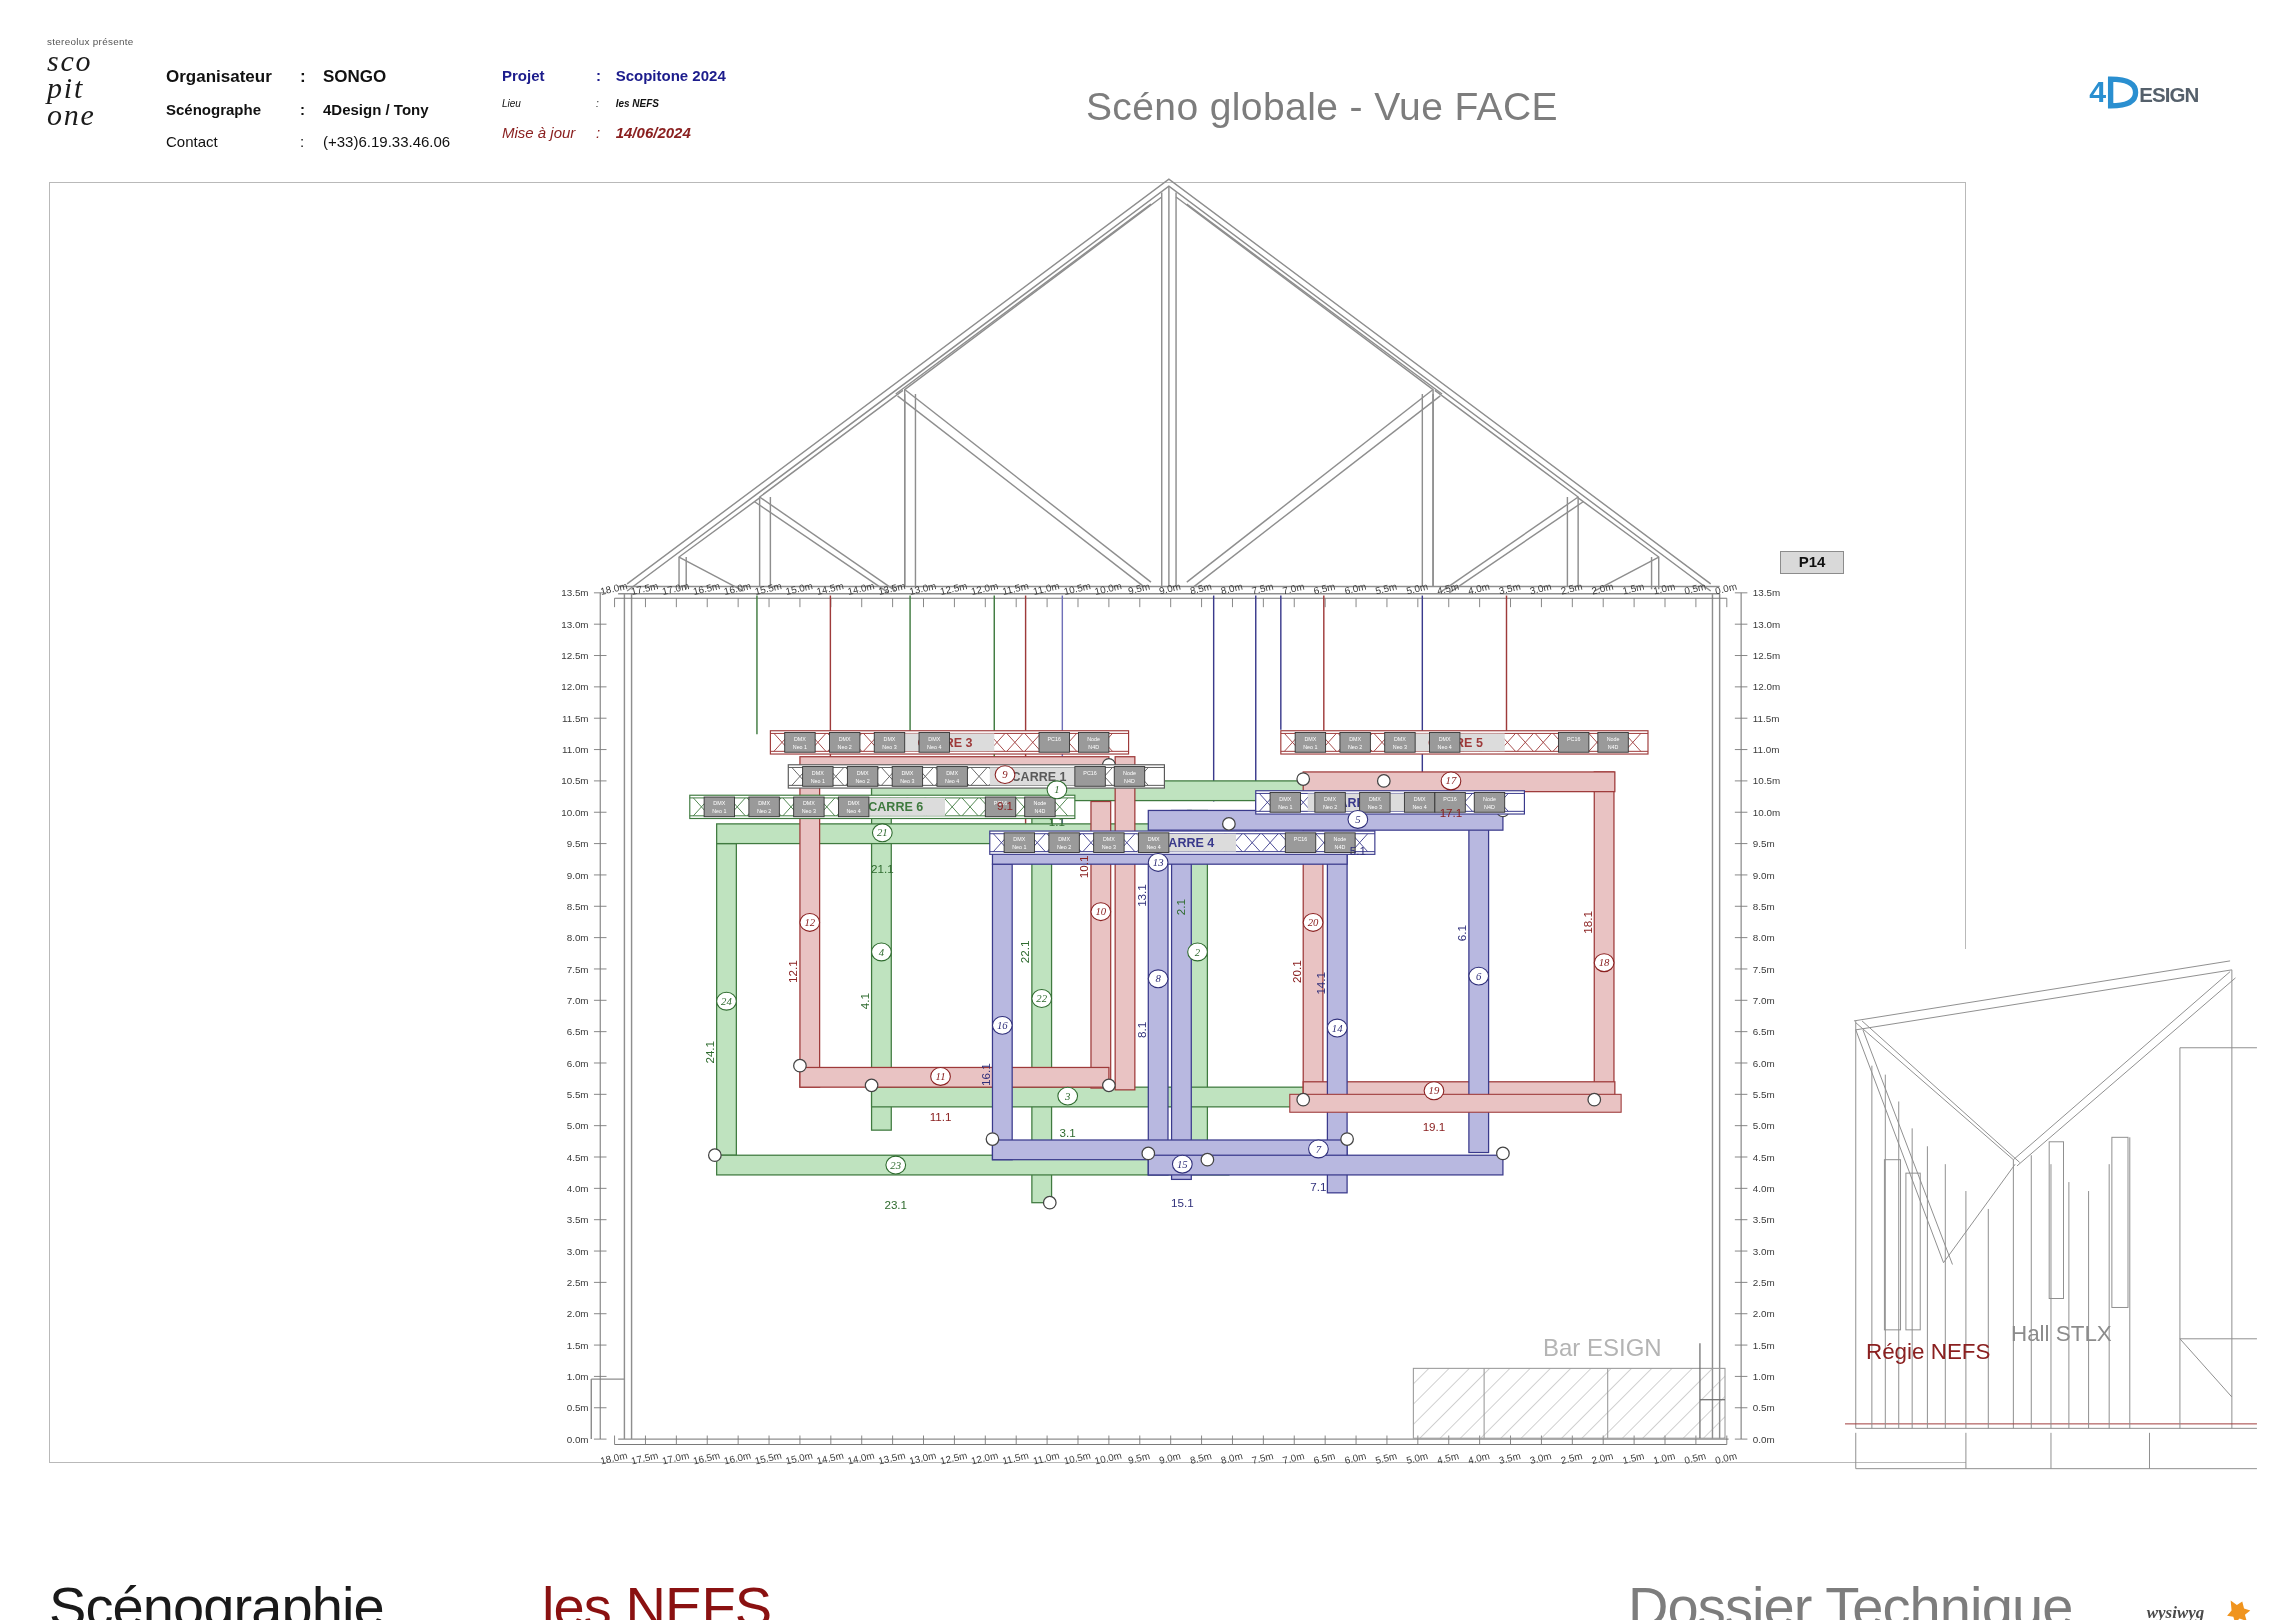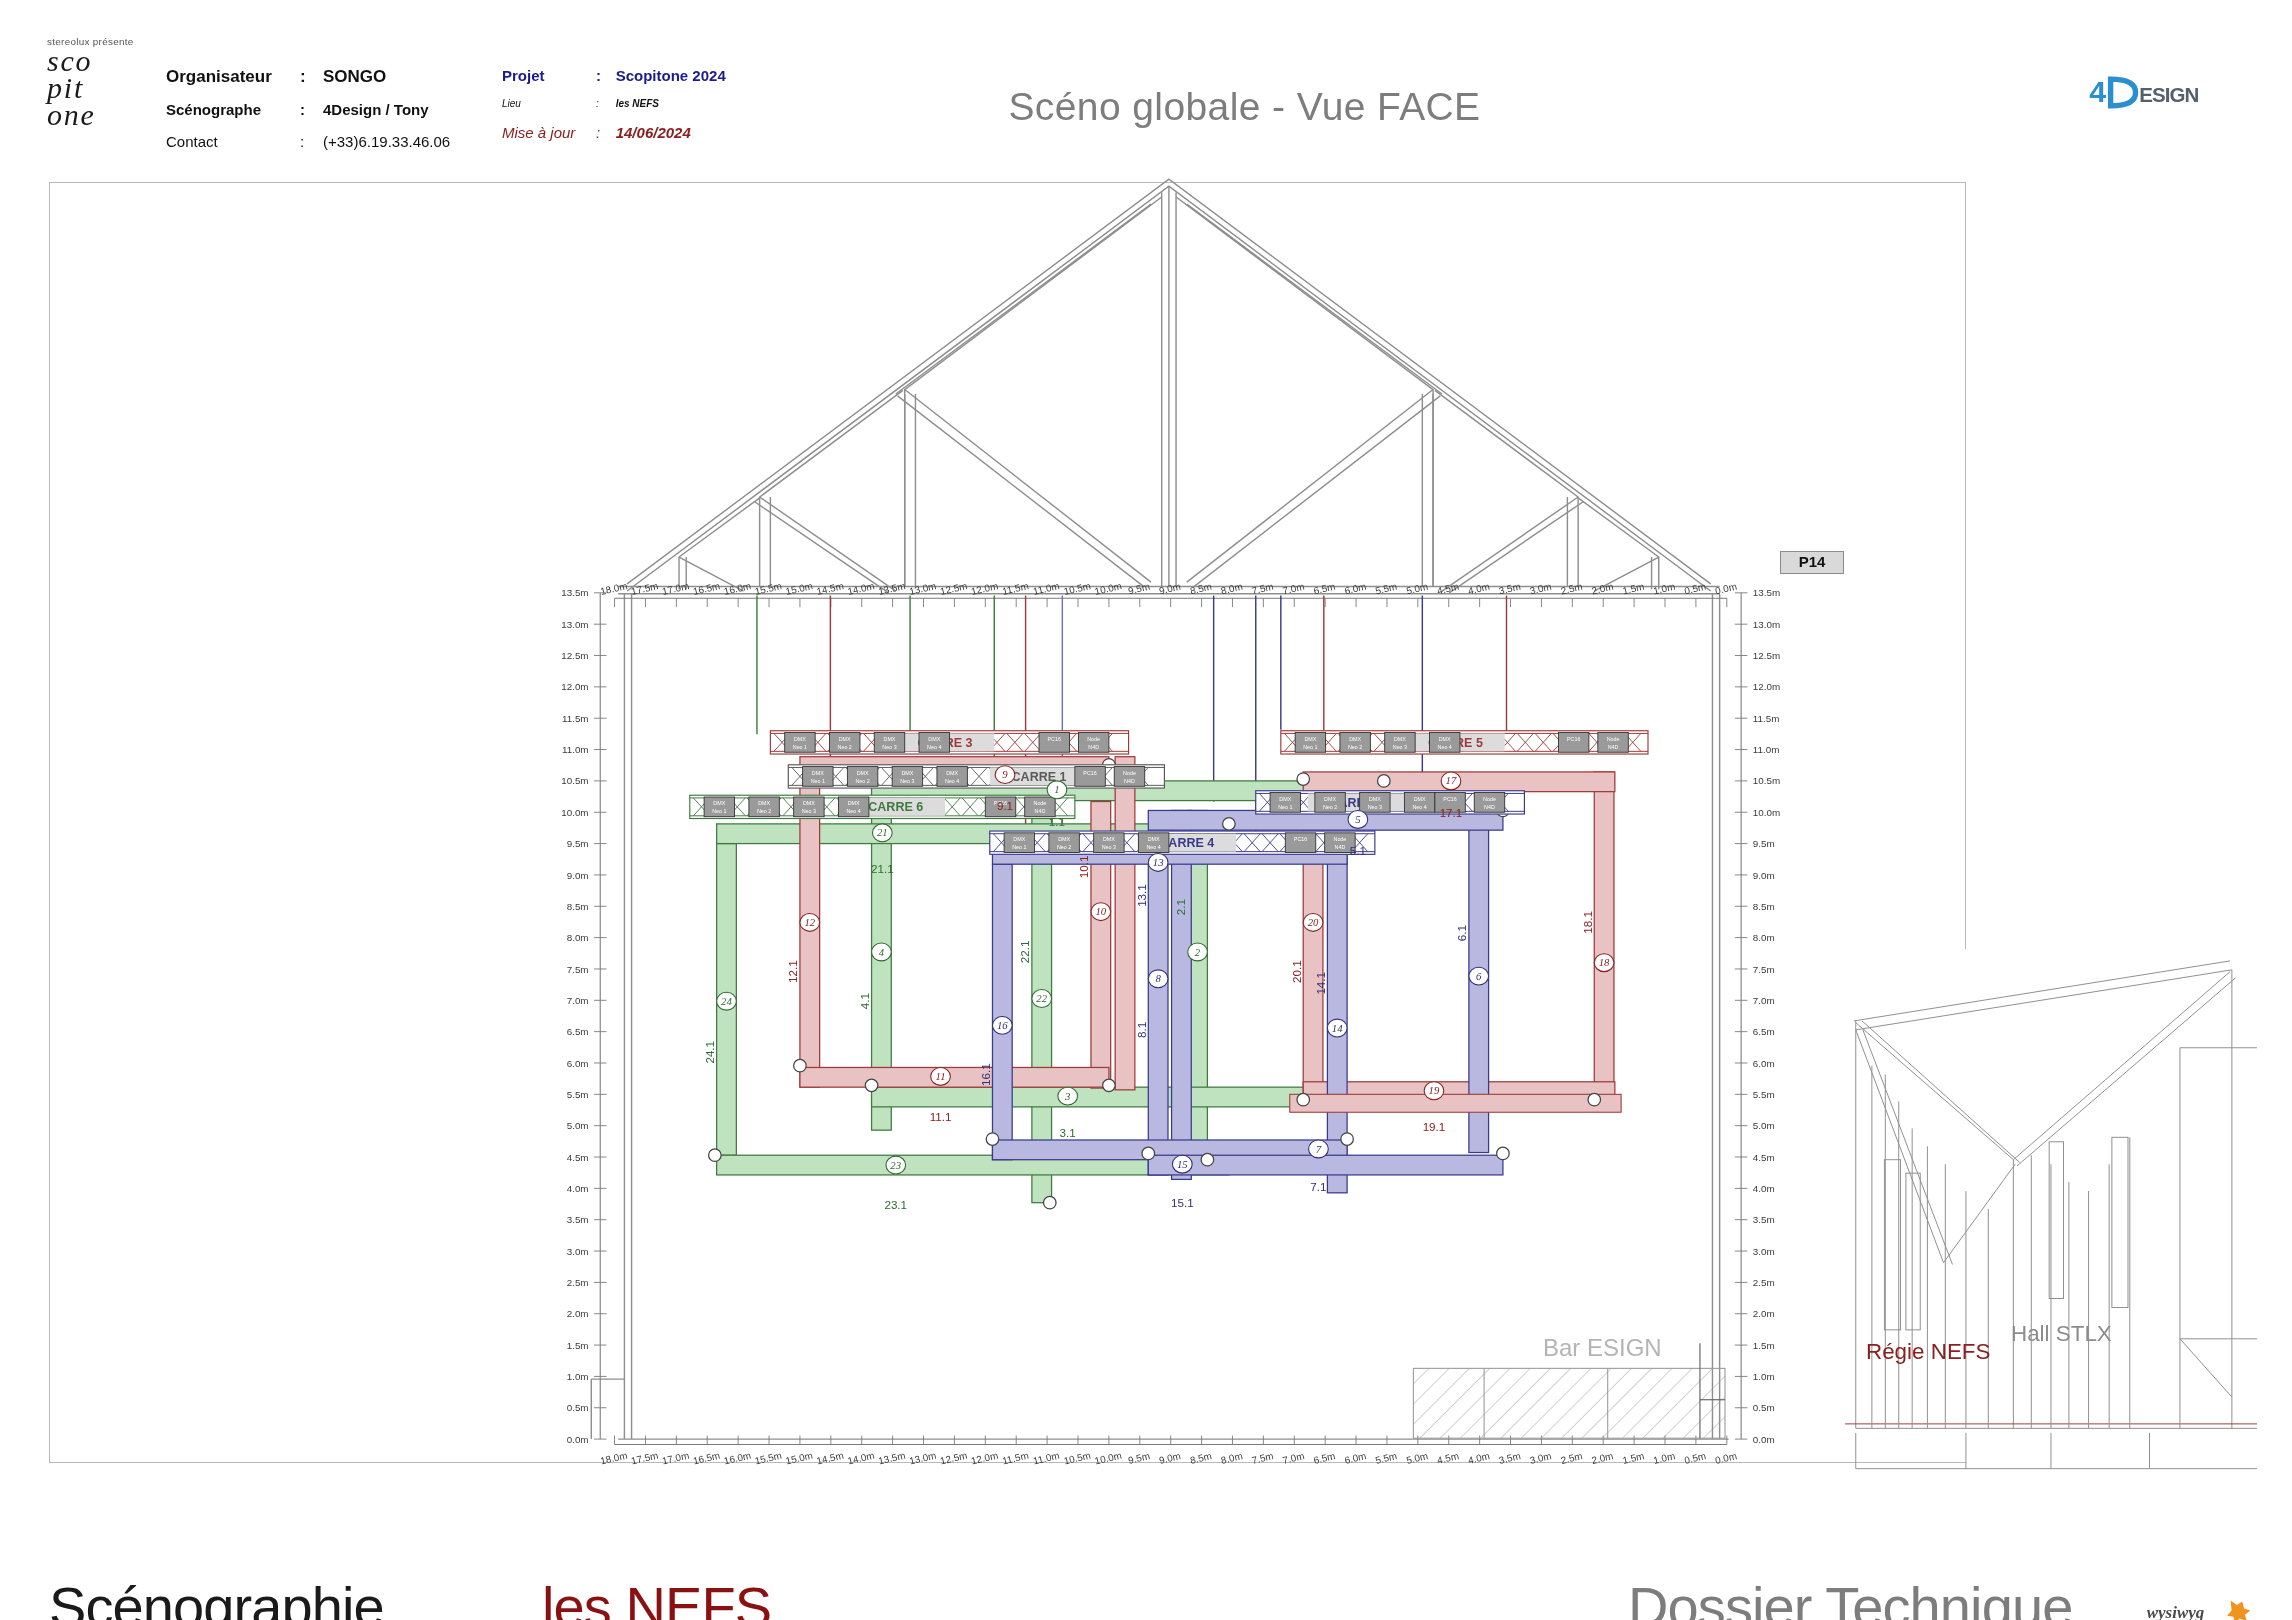--- a/index.html
+++ b/index.html
@@ -31,21 +31,21 @@
   #meta2 { position:absolute; left:502px; top:67px; width:627px; font-size:17px; }
   .m2-row { display:flex; align-items:baseline; margin-bottom:14.3px; }
   .m2-label { width:94px; }
   .m2-colon { width:19.7px; }
   .m2-blue { color:#1c1c8c; font-weight:bold; font-size:15px; }
   .m2-it { font-style:italic; color:#111; font-size:10px; }
   .m2-red { font-style:italic; color:#8a2020; font-size:15px; }
 
   #doc-title {
     position:absolute; left:931px; top:85px; width:627px;
-    font-size:39px; color:#7d7d7d; text-align:center; letter-spacing:0.4px;
+    font-size:39px; color:#7d7d7d; text-align:right; letter-spacing:0.4px;
   }
 
   #logo4d { position:absolute; right:52px; top:72px; width:152px; height:41px; }
 
   
   #frame {
     position:absolute; left:49px; top:182px;
     width:1917px; height:1281px;
     border:0.9px solid #b9b9b9; background:#fff;
   }

